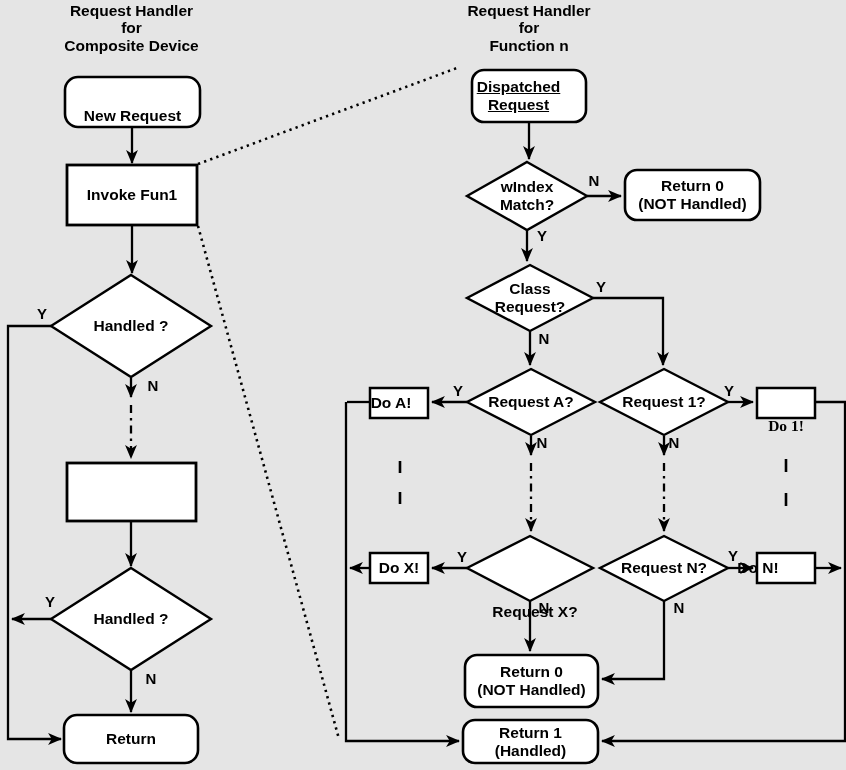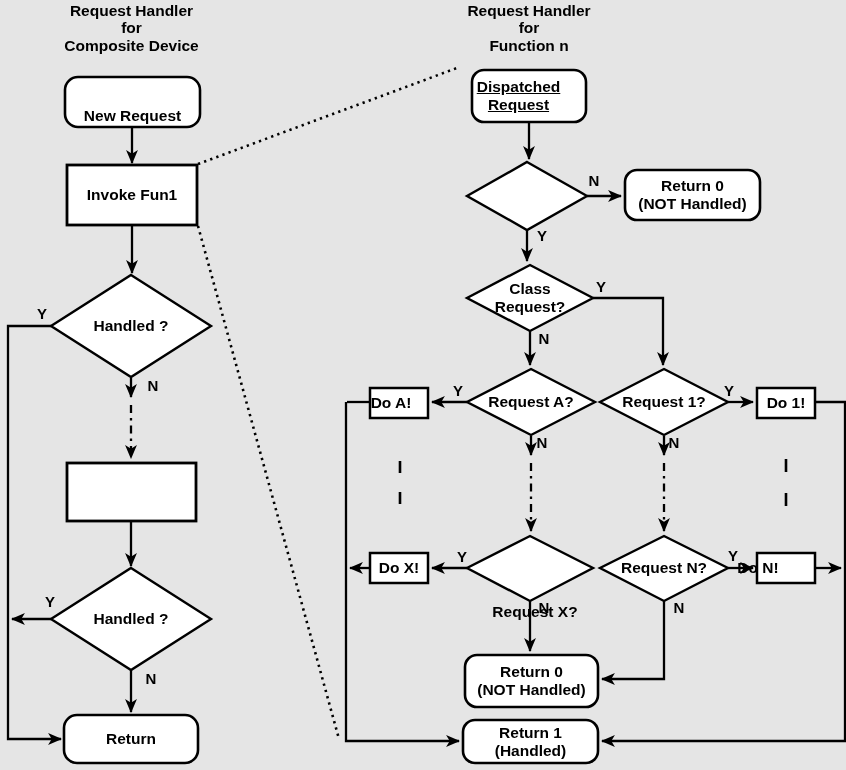--- a/index.html
+++ b/index.html
@@ -115,28 +115,30 @@
   <div class="lbl yn" style="left:32px; top:304px; width:20px; height:20px;">Y</div>
   <div class="lbl yn" style="left:143px; top:376px; width:20px; height:20px;">N</div>
   <div class="lbl yn" style="left:40px; top:592px; width:20px; height:20px;">Y</div>
   <div class="lbl yn" style="left:141px; top:669px; width:20px; height:20px;">N</div>
 
   <div class="lbl title" style="left:436px; top:1px; width:186px; height:54px;">Request Handler
 for
 Function n</div>
   <div class="lbl" style="left:472px; top:70px; width:93px; height:52px;text-decoration:underline;">Dispatched
 Request</div>
+  <div class="lbl" style="left:467px; top:164px; width:120px; height:64px;">wIndex
+Match?</div>
   <div class="lbl" style="left:625px; top:170px; width:135px; height:50px;">Return 0
 (NOT Handled)</div>
   <div class="lbl" style="left:467px; top:387px; width:128px; height:30px;">Request A?</div>
   <div class="lbl" style="left:467px; top:266px; width:126px; height:64px;">Class
 Request?</div>
   <div class="lbl" style="left:370px; top:388px; width:42px; height:30px;">Do A!</div>
   <div class="lbl" style="left:600px; top:387px; width:128px; height:30px;">Request 1?</div>
-  <div class="lbl" style="left:757px; top:388px; width:58px; height:30px;">Do 1!</div>
+  <div class="lbl" style="left:757px; top:411px; width:58px; height:30px;font-family:Liberation Serif, serif;">Do 1!</div>
   <div class="lbl" style="left:472px; top:553px; width:126px; height:30px;margin-top:44px;">Request X?</div>
   <div class="lbl" style="left:370px; top:553px; width:58px; height:30px;">Do X!</div>
   <div class="lbl" style="left:600px; top:553px; width:128px; height:30px;">Request N?</div>
   <div class="lbl" style="left:729px; top:553px; width:58px; height:30px;">Do N!</div>
   <div class="lbl" style="left:465px; top:655px; width:133px; height:52px;">Return 0
 (NOT Handled)</div>
   <div class="lbl" style="left:463px; top:720px; width:135px; height:43px;">Return 1
 (Handled)</div>
 
   <div class="lbl yn" style="left:584px; top:171px; width:20px; height:20px;">N</div>

